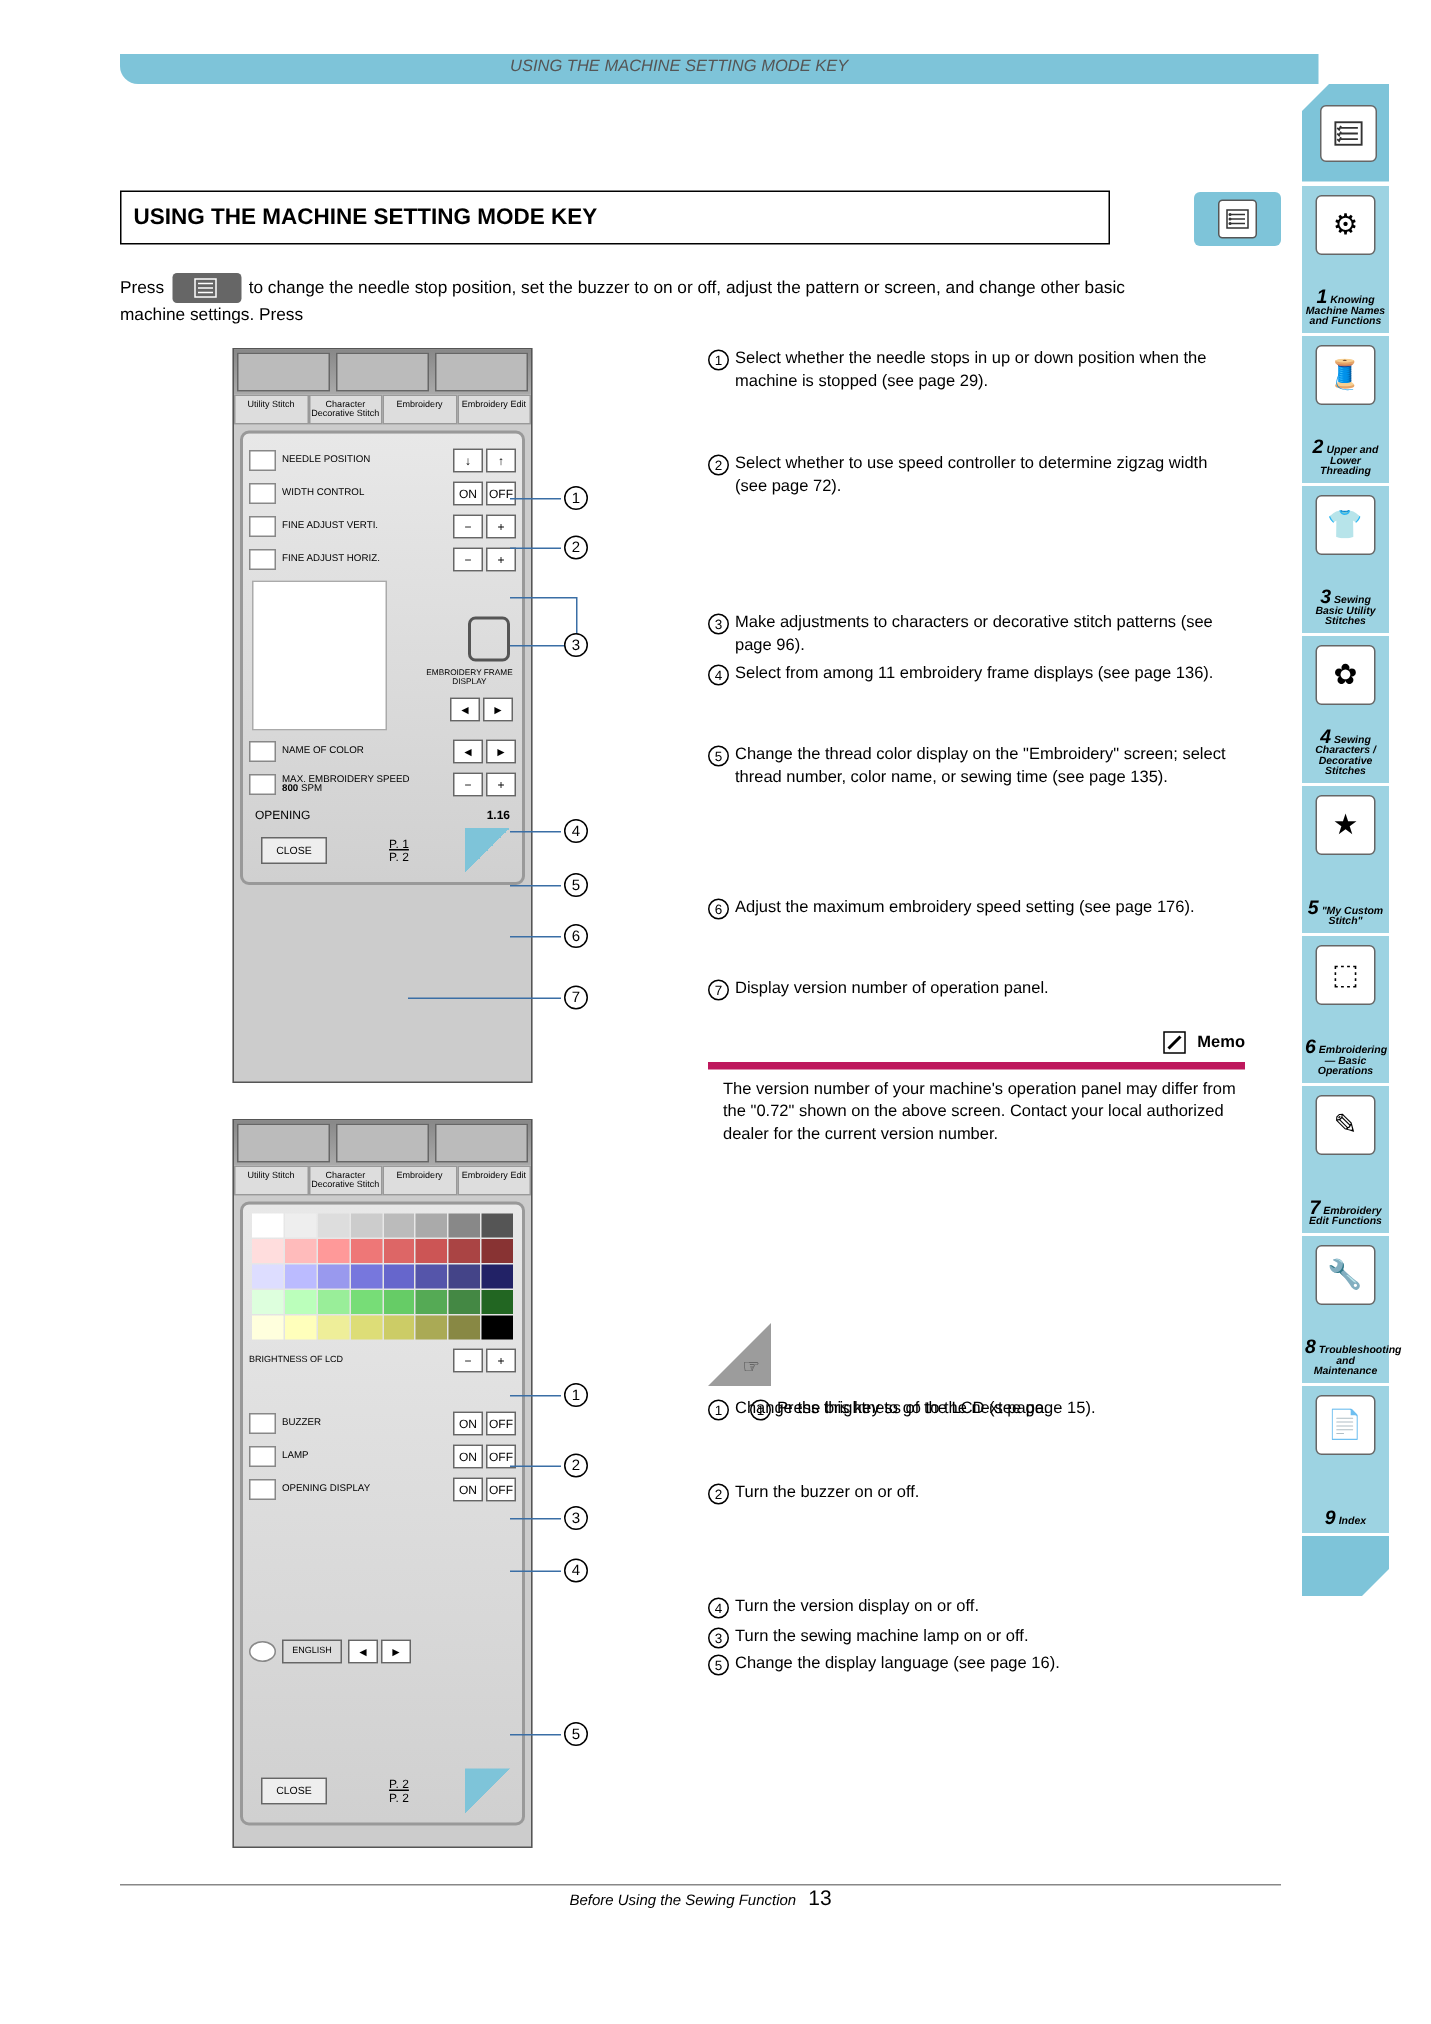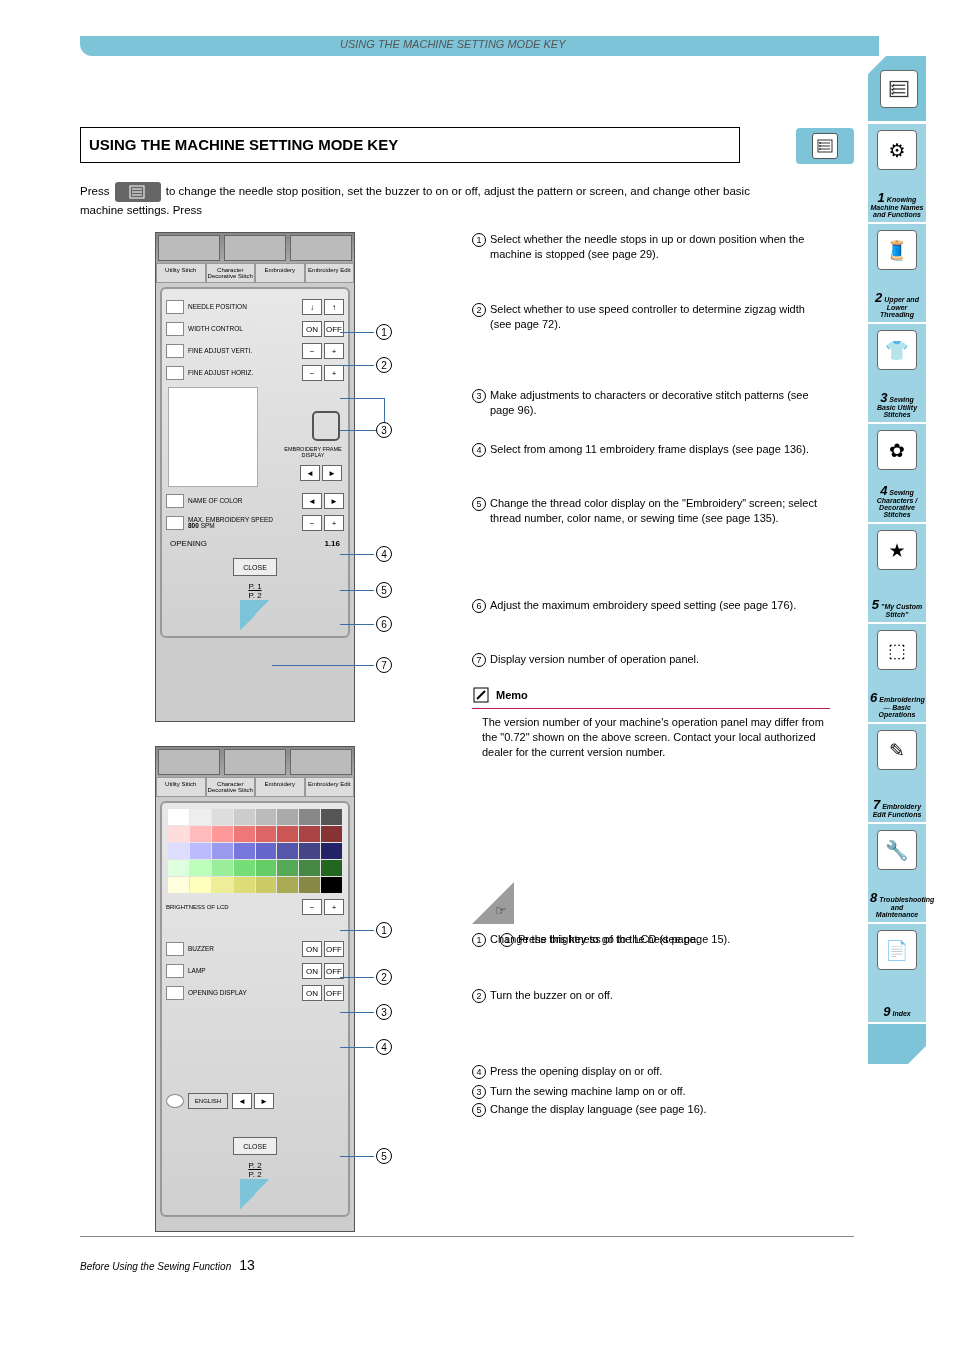--- a/index.html
+++ b/index.html
@@ -102,26 +102,26 @@
   .sidebar { position:absolute; right:28px; top:56px; width:58px; }
   .side-top { width:58px; height:66px; background:#7ec4d9; position:relative; border-bottom:1px solid #fff; }
   .side-top::before { content:""; position:absolute; left:0; top:0; border-left:18px solid #fff; border-bottom:18px solid transparent; }
   .side-icon-wrap { width:38px; height:38px; background:#fff; border:1px solid #666; border-radius:4px; position:absolute; right:8px; top:14px; display:flex; align-items:center; justify-content:center; font-size:20px; }
   .side-chap { width:58px; height:98px; background:#9dd3e2; margin-top:2px; position:relative; }
   .side-chap .ic { width:40px; height:40px; position:absolute; left:9px; top:6px; background:#fff; border:1px solid #666; border-radius:4px; display:flex; align-items:center; justify-content:center; font-size:19px; }
   .side-chap .lab { position:absolute; bottom:4px; left:0; right:0; text-align:center; font-size:7px; font-style:italic; line-height:1; padding:0 2px; font-weight:bold; }
   .side-chap .lab .n { font-size:13px; display:inline; margin-right:2px; font-style:italic; }
   .side-bottom { width:58px; height:40px; background:#7ec4d9; margin-top:2px; position:relative; }
   .side-bottom::after { content:""; position:absolute; right:0; bottom:0; border-right:18px solid #fff; border-top:18px solid transparent; }
-  .footer { position:absolute; left:80px; right:100px; bottom:76px; border-top:1px solid #888; font-size:10px; font-style:italic; padding-top:20px; text-align:left; }
+  .footer { position:absolute; left:80px; right:100px; bottom:76px; border-top:1px solid #888; font-size:10px; font-style:italic; padding-top:0; text-align:center; }
   .footer .pn { font-size:14px; font-style:normal; margin-left:8px; }
   .memo-box { position:absolute; left:472px; top:686px; width:358px; font-size:11px; }
-  .memo-box .hd { border-bottom:1px solid #be185d; padding-bottom:4px; display:flex; align-items:center; gap:6px; font-weight:bold; }
+  .memo-box .hd { border-bottom:5px solid #be185d; padding-bottom:4px; display:flex; align-items:center; gap:6px; font-weight:bold;justify-content:flex-end; }
   .memo-box .bd { padding:6px 0 0 10px; line-height:1.35; }
-  .row-bottom { display:flex; align-items:center; justify-content:space-between; padding:2px 4px;flex-direction:column; }
+  .row-bottom { display:flex; align-items:center; justify-content:space-between; padding:2px 4px; }
   .tri-corner { width:30px; height:30px; background: linear-gradient(135deg, #7ec4d9 50%, transparent 50%); }
 </style>
 </head>
 <body>
 
 <div class="header-bar"></div>
 <div class="header-title">USING THE MACHINE SETTING MODE KEY</div>
 
 <div style="position:absolute; top:128px; right:100px; width:58px; height:36px; background:#7ec4d9; border-radius:4px; display:flex; align-items:center; justify-content:center;">
   <div style="width:26px;height:26px;background:#fff;border:1px solid #555;border-radius:3px;display:flex;align-items:center;justify-content:center;">
@@ -361,21 +361,21 @@
 <div class="callout" style="top:969px; left:376px">2</div>
 <div class="leader" style="top:1012px; left:340px; width:34px"></div>
 <div class="callout" style="top:1004px; left:376px">3</div>
 <div class="leader" style="top:1047px; left:340px; width:34px"></div>
 <div class="callout" style="top:1039px; left:376px">4</div>
 <div class="leader" style="top:1156px; left:340px; width:34px"></div>
 <div class="callout" style="top:1148px; left:376px">5</div>
 
 <div class="desc" style="top:232px"><span class="num">1</span><span class="txt">Select whether the needle stops in up or down position when the machine is stopped (see page 29).</span></div>
 <div class="desc" style="top:302px"><span class="num">2</span><span class="txt">Select whether to use speed controller to determine zigzag width (see page 72).</span></div>
-<div class="desc" style="top:388px"><span class="num">3</span><span class="txt">Make adjustments to characters or decorative stitch patterns (see page 96).</span></div>
+<div class="desc" style="top:408px"><span class="num">3</span><span class="txt">Make adjustments to characters or decorative stitch patterns (see page 96).</span></div>
 <div class="desc" style="top:442px"><span class="num">4</span><span class="txt">Select from among 11 embroidery frame displays (see page 136).</span></div>
 <div class="desc" style="top:496px"><span class="num">5</span><span class="txt">Change the thread color display on the "Embroidery" screen; select thread number, color name, or sewing time (see page 135).</span></div>
 <div class="desc" style="top:598px"><span class="num">6</span><span class="txt">Adjust the maximum embroidery speed setting (see page 176).</span></div>
 <div class="desc" style="top:652px"><span class="num">7</span><span class="txt">Display version number of operation panel.</span></div>
 
 <div class="memo-box">
   <div class="hd">
     <svg width="18" height="18" viewBox="0 0 18 18">
         <rect x="2" y="2" width="14" height="14" fill="none" stroke="#000"></rect>
         <path d="M5 13 L13 5" stroke="#000" stroke-width="2"></path>
@@ -385,21 +385,21 @@
   <div class="bd">The version number of your machine's operation panel may differ from the "0.72" shown on the above screen. Contact your local authorized dealer for the current version number.</div>
 </div>
 
 <div class="page-triangle"></div>
 <div class="page-hand">☞</div>
 <div class="desc" style="top:932px; left:500px;"><span class="num">1</span><span class="txt">Press this key to go to the next page.</span></div>
 
 <div class="desc" style="top:932px"><span class="num">1</span><span class="txt">Change the brightness of the LCD (see page 15).</span></div>
 <div class="desc" style="top:988px"><span class="num">2</span><span class="txt">Turn the buzzer on or off.</span></div>
 <div class="desc" style="top:1084px"><span class="num">3</span><span class="txt">Turn the sewing machine lamp on or off.</span></div>
-<div class="desc" style="top:1064px"><span class="num">4</span><span class="txt">Press the opening display on or off.</span></div>
+<div class="desc" style="top:1064px"><span class="num">4</span><span class="txt">Turn the version display on or off.</span></div>
 <div class="desc" style="top:1102px"><span class="num">5</span><span class="txt">Change the display language (see page 16).</span></div>
 
 <div class="sidebar">
   <div class="side-top">
     <div class="side-icon-wrap">
       <svg width="20" height="20" viewBox="0 0 16 16">
           <rect x="1" y="2" width="14" height="12" fill="none" stroke="#333"></rect>
           <line x1="4" y1="5" x2="13" y2="5" stroke="#333"></line>
           <line x1="4" y1="8" x2="13" y2="8" stroke="#333"></line>
           <line x1="4" y1="11" x2="13" y2="11" stroke="#333"></line>

